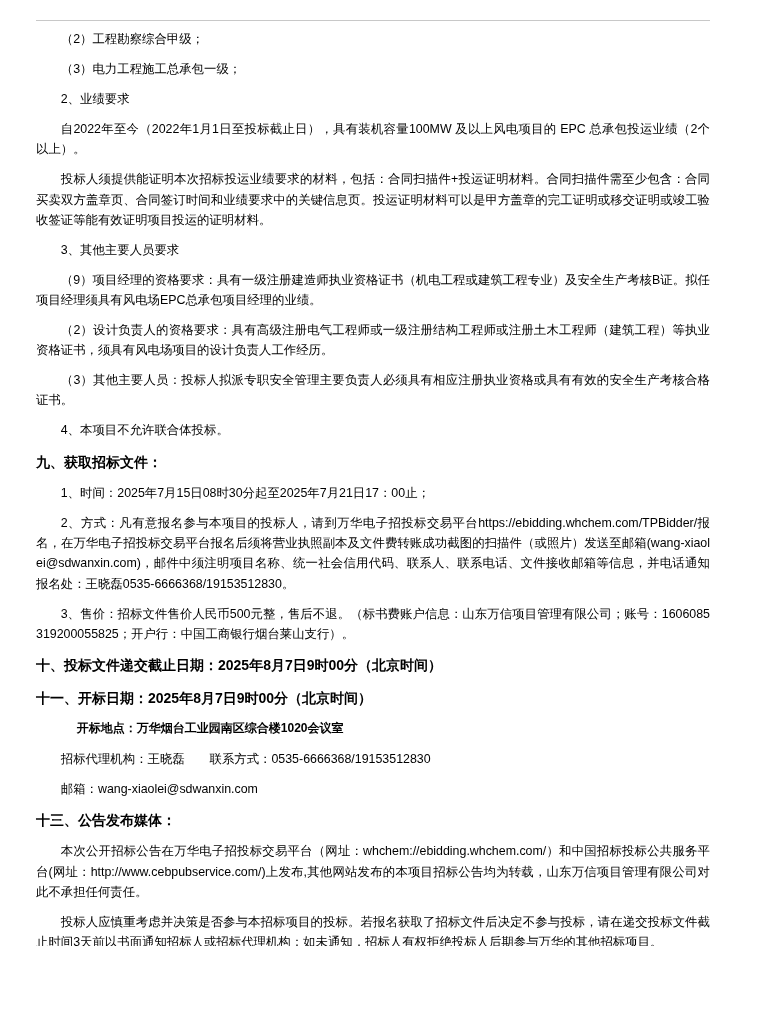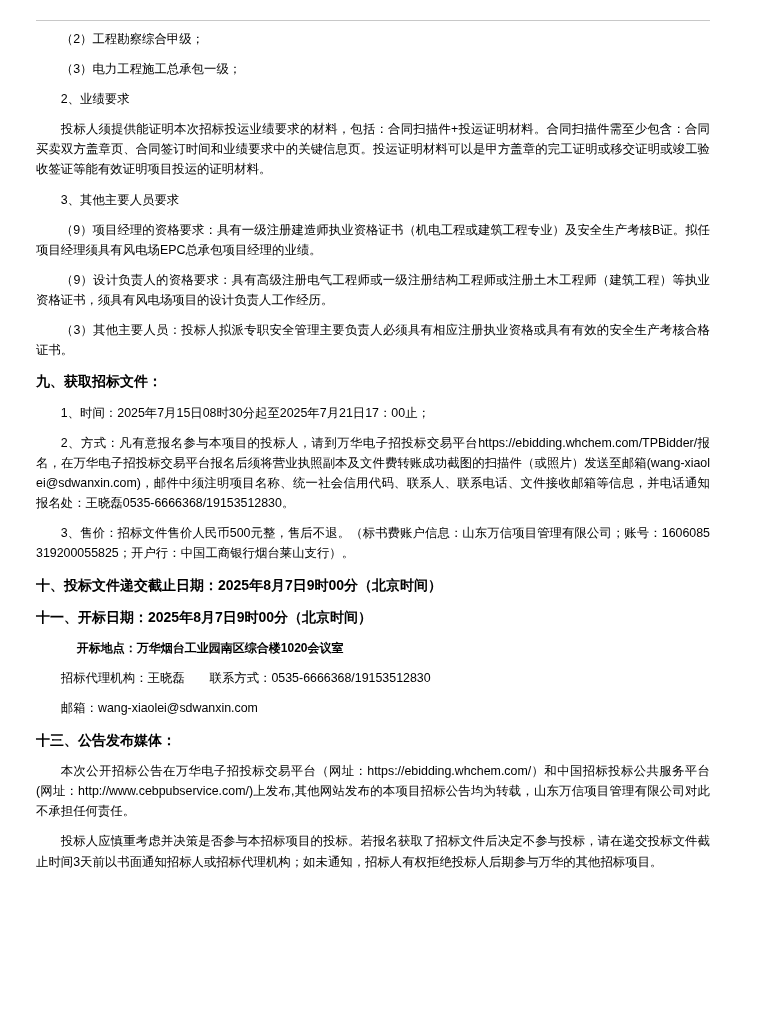--- a/index.html
+++ b/index.html
@@ -51,37 +51,39 @@
 </head>
 <body>
 
 <div class="page">
 
   <hr class="rule">
 
   <p class="ind1">（2）工程勘察综合甲级；</p>
   <p class="ind1">（3）电力工程施工总承包一级；</p>
   <p class="ind1">2、业绩要求</p>
+  <p class="ind1">自2022年至今（2022年1月1日至投标截止日），具有装机容量100MW 及以上风电项目的 EPC 总承包投运业绩（2个以上）。</p>
   <p class="ind1">投标人须提供能证明本次招标投运业绩要求的材料，包括：合同扫描件+投运证明材料。合同扫描件需至少包含：合同买卖双方盖章页、合同签订时间和业绩要求中的关键信息页。投运证明材料可以是甲方盖章的完工证明或移交证明或竣工验收签证等能有效证明项目投运的证明材料。</p>
   <p class="ind1">3、其他主要人员要求</p>
   <p class="ind1">（9）项目经理的资格要求：具有一级注册建造师执业资格证书（机电工程或建筑工程专业）及安全生产考核B证。拟任项目经理须具有风电场EPC总承包项目经理的业绩。</p>
-  <p class="ind1">（9）设计负责人的资格要求：具有高级注册电气工程师或一级注册结构工程师或注册土木工程师（建筑工程）等执业资格证书，须具有风电场项目的设计负责人工作经历。</p>
+  <p class="ind1">（2）设计负责人的资格要求：具有高级注册电气工程师或一级注册结构工程师或注册土木工程师（建筑工程）等执业资格证书，须具有风电场项目的设计负责人工作经历。</p>
   <p class="ind1">（3）其他主要人员：投标人拟派专职安全管理主要负责人必须具有相应注册执业资格或具有有效的安全生产考核合格证书。</p>
+  <p class="ind1">4、本项目不允许联合体投标。</p>
 
   <p class="heading">九、获取招标文件：</p>
   <p class="ind1">1、时间：2025年7月15日08时30分起至2025年7月21日17：00止；</p>
   <p class="ind1 nowrapish">2、方式：凡有意报名参与本项目的投标人，请到万华电子招投标交易平台https://ebidding.whchem.com/TPBidder/报名，在万华电子招投标交易平台报名后须将营业执照副本及文件费转账成功截图的扫描件（或照片）发送至邮箱(wang-xiaolei@sdwanxin.com)，邮件中须注明项目名称、统一社会信用代码、联系人、联系电话、文件接收邮箱等信息，并电话通知报名处：王晓磊0535-6666368/19153512830。</p>
   <p class="ind1 nowrapish">3、售价：招标文件售价人民币500元整，售后不退。（标书费账户信息：山东万信项目管理有限公司；账号：1606085319200055825；开户行：中国工商银行烟台莱山支行）。</p>
 
   <p class="heading">十、投标文件递交截止日期：2025年8月7日9时00分（北京时间）</p>
 
   <p class="heading">十一、开标日期：2025年8月7日9时00分（北京时间）</p>
   <p class="center-bold">开标地点：万华烟台工业园南区综合楼1020会议室</p>
 
   <p class="ind2">招标代理机构：王晓磊　　联系方式：0535-6666368/19153512830</p>
   <p class="ind2">邮箱：wang-xiaolei@sdwanxin.com</p>
 
   <p class="heading">十三、公告发布媒体：</p>
-  <p class="ind1 nowrapish">本次公开招标公告在万华电子招投标交易平台（网址：https://ebidding.whchem.com/）和中国招标投标公共服务平台(网址：http://www.cebpubservice.com/)上发布,其他网站发布的本项目招标公告均为转载，山东万信项目管理有限公司对此不承担任何责任。</p>
+  <p class="ind1 nowrapish">本次公开招标公告在万华电子招投标交易平台（网址：whchem://ebidding.whchem.com/）和中国招标投标公共服务平台(网址：http://www.cebpubservice.com/)上发布,其他网站发布的本项目招标公告均为转载，山东万信项目管理有限公司对此不承担任何责任。</p>
 
   <p class="ind1">投标人应慎重考虑并决策是否参与本招标项目的投标。若报名获取了招标文件后决定不参与投标，请在递交投标文件截止时间3天前以书面通知招标人或招标代理机构；如未通知，招标人有权拒绝投标人后期参与万华的其他招标项目。</p>
 
 </div>
 
 </body></html>

